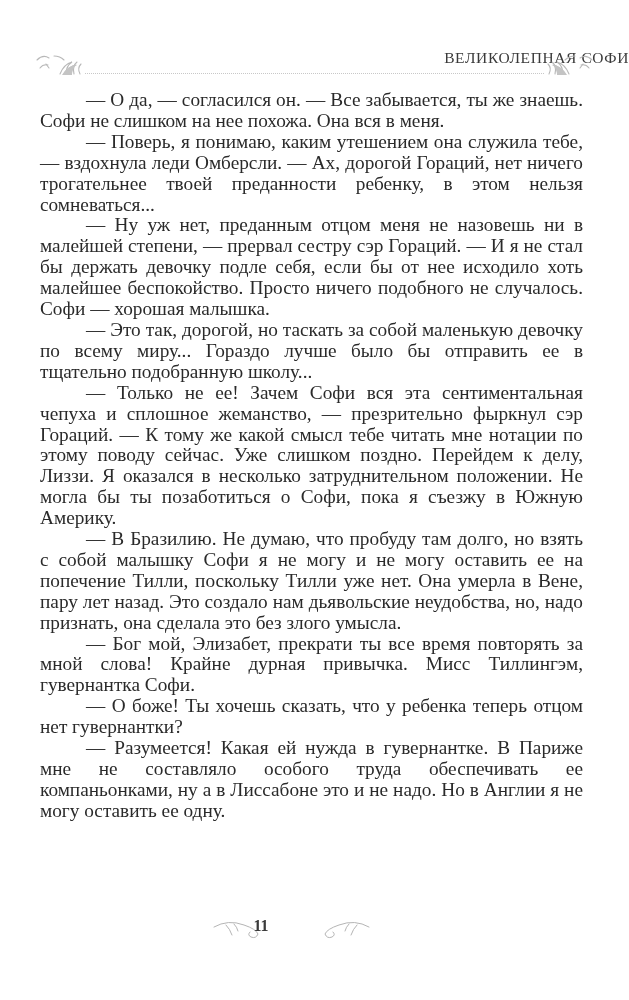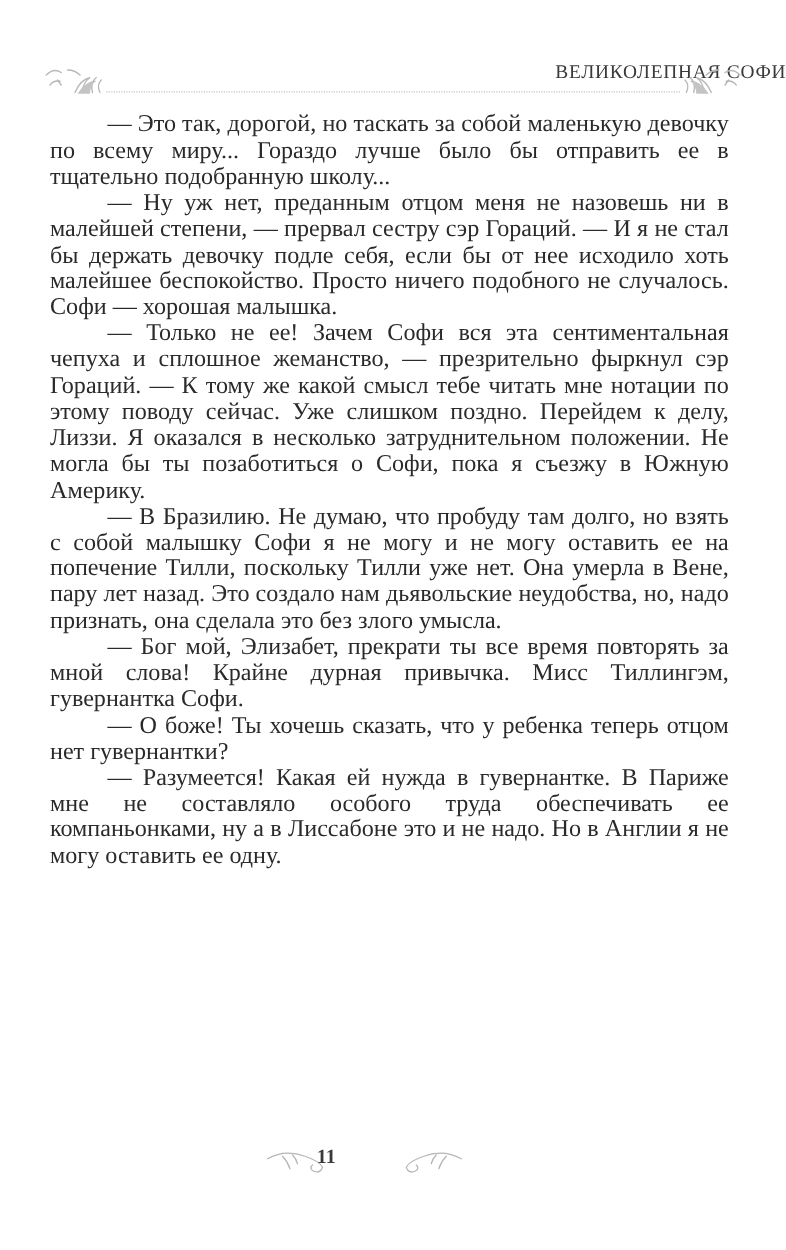--- a/index.html
+++ b/index.html
@@ -100,22 +100,24 @@
       <path d="M34 24 q3 -8 10 -9"></path>
       <path d="M42 24 q-2 -8 3 -12"></path>
       <path d="M48 24 q-3 -6 1 -10"></path>
       <path d="M14 14 l3 4"></path>
     </g>
     <path d="M30 25 q6 -10 14 -10 q-4 5 -4 10 z" fill="#c4c4c4"></path>
   </svg>
 </div>
 
 <div class="text-block">
+  <p class="para">— О да, — согласился он. — Все забывается, ты же знаешь. Софи не слишком на нее похожа. Она вся в меня.</p>
+  <p class="para">— Поверь, я понимаю, каким утешением она служила тебе, — вздохнула леди Омберсли. — Ах, дорогой Гораций, нет ничего трогательнее твоей преданности ребенку, в этом нельзя сомневаться...</p>
+  <p class="para">— Ну уж нет, преданным отцом меня не назовешь ни в малейшей степени, — прервал сестру сэр Гораций. — И я не стал бы держать девочку подле себя, если бы от нее исходило хоть малейшее беспокойство. Просто ничего подобного не случалось. Софи — хорошая малышка.</p>
   <p class="para">— Это так, дорогой, но таскать за собой маленькую девочку по всему миру... Гораздо лучше было бы отправить ее в тщательно подобранную школу...</p>
-  <p class="para">— Ну уж нет, преданным отцом меня не назовешь ни в малейшей степени, — прервал сестру сэр Гораций. — И я не стал бы держать девочку подле себя, если бы от нее исходило хоть малейшее беспокойство. Просто ничего подобного не случалось. Софи — хорошая малышка.</p>
   <p class="para">— Только не ее! Зачем Софи вся эта сентиментальная чепуха и сплошное жеманство, — презрительно фыркнул сэр Гораций. — К тому же какой смысл тебе читать мне нотации по этому поводу сейчас. Уже слишком поздно. Перейдем к делу, Лиззи. Я оказался в несколько затруднительном положении. Не могла бы ты позаботиться о Софи, пока я съезжу в Южную Америку.</p>
   <p class="para">— В Бразилию. Не думаю, что пробуду там долго, но взять с собой малышку Софи я не могу и не могу оставить ее на попечение Тилли, поскольку Тилли уже нет. Она умерла в Вене, пару лет назад. Это создало нам дьявольские неудобства, но, надо признать, она сделала это без злого умысла.</p>
   <p class="para">— Бог мой, Элизабет, прекрати ты все время повторять за мной слова! Крайне дурная привычка. Мисс Тиллингэм, гувернантка Софи.</p>
   <p class="para">— О боже! Ты хочешь сказать, что у ребенка теперь отцом нет гувернантки?</p>
   <p class="para">— Разумеется! Какая ей нужда в гувернантке. В Париже мне не составляло особого труда обеспечивать ее компаньонками, ну а в Лиссабоне это и не надо. Но в Англии я не могу оставить ее одну.</p>
 </div>
 
 <div class="footer">
   <svg class="ornament orn-foot-left" viewBox="0 0 56 20">
     <g fill="none" stroke="#b5b5b5" stroke-width="1" stroke-linecap="round">

